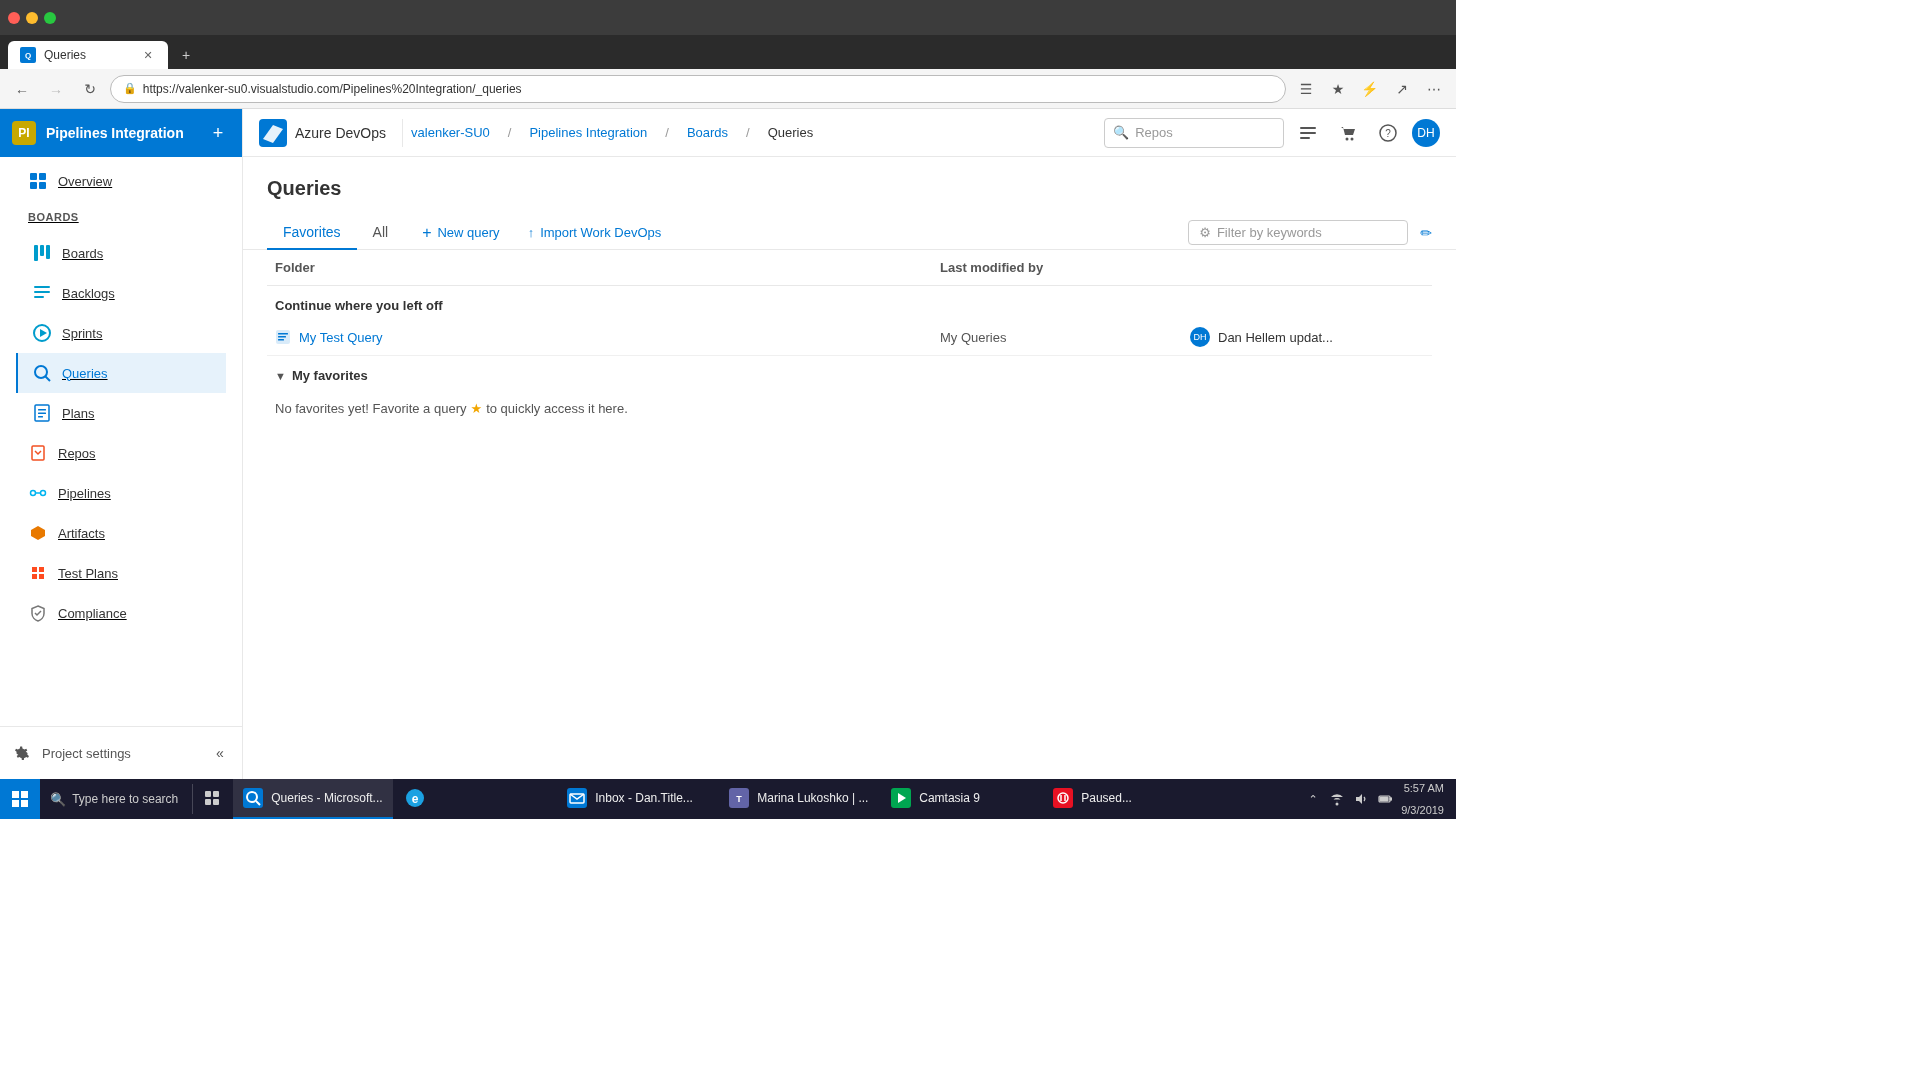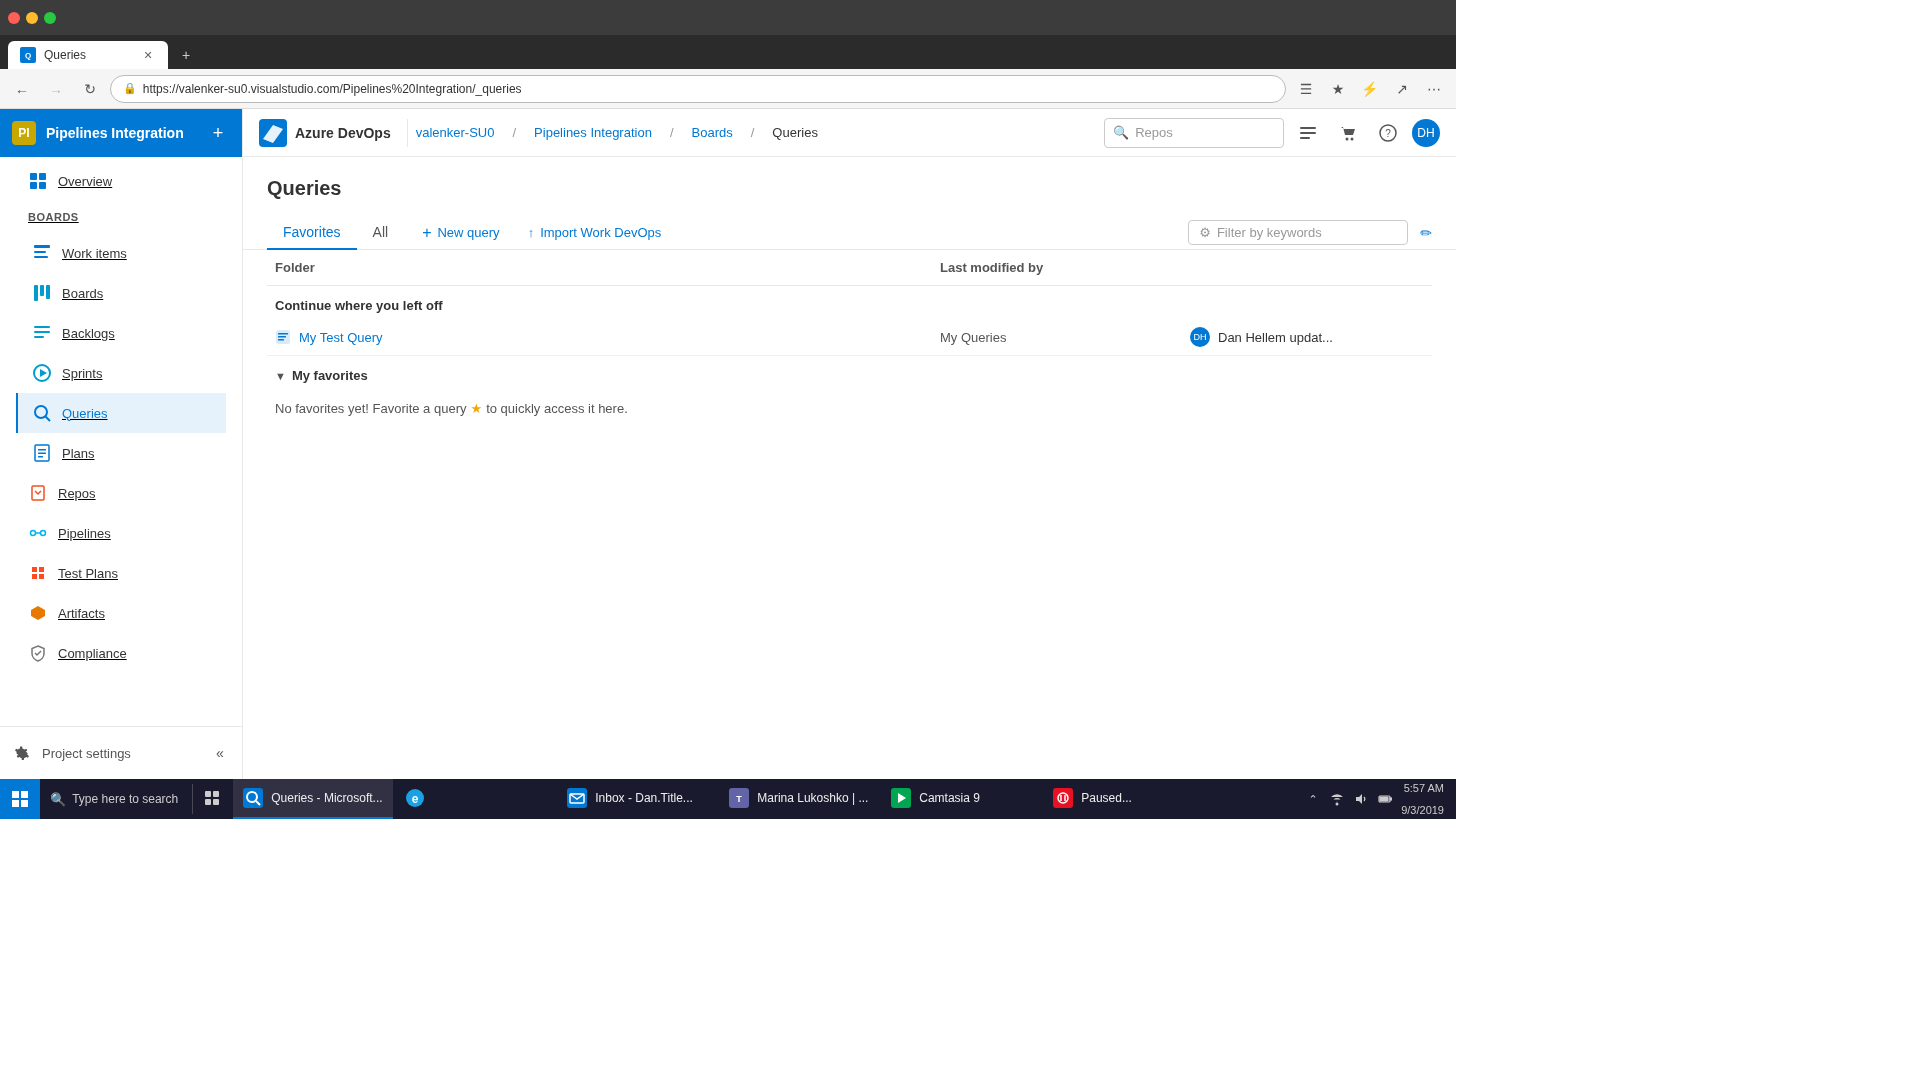--- a/index.html
+++ b/index.html
@@ -34,21 +34,21 @@
     .nav-item-icon { width: 20px; height: 20px; display: flex; align-items: center; justify-content: center; flex-shrink: 0; }
     .nav-item-label { font-size: 13px; }
     .sidebar-footer { border-top: 1px solid #e8e8e8; padding: 8px 0; }
     .sidebar-footer-item { display: flex; align-items: center; height: 36px; padding: 0 12px; gap: 10px; cursor: pointer; color: #555; }
     .sidebar-collapse-btn { margin-left: auto; display: flex; align-items: center; justify-content: center; width: 20px; height: 20px; color: #555; }
 
     
     .top-bar { height: 48px; background: #fff; border-bottom: 1px solid #e8e8e8; display: flex; align-items: center; padding: 0 16px; gap: 8px; flex-shrink: 0; }
     .azure-devops-logo { display: flex; align-items: center; gap: 8px; padding-right: 16px; border-right: 1px solid #e8e8e8; }
     .ado-logo-icon { width: 28px; height: 28px; }
-    .ado-logo-text { font-size: 14px; color: #333; font-weight: 700; }
+    .ado-logo-text { font-size: 14px; color: #333; font-weight: 400; }
     .top-bar-breadcrumb { display: flex; align-items: center; gap: 18px; flex: 1; }
     .breadcrumb-item { color: #0078d4; font-size: 13px; cursor: pointer; text-decoration: none; }
     .breadcrumb-sep { color: #999; font-size: 13px; }
     .breadcrumb-current { color: #333; font-size: 13px; }
     .top-bar-actions { display: flex; align-items: center; gap: 8px; }
     .top-bar-search { width: 180px; height: 30px; border: 1px solid #ccc; border-radius: 4px; display: flex; align-items: center; padding: 0 8px; gap: 6px; color: #999; font-size: 13px; cursor: pointer; }
     .top-bar-icon-btn { width: 32px; height: 32px; display: flex; align-items: center; justify-content: center; cursor: pointer; color: #555; border-radius: 4px; }
     .top-bar-avatar { width: 28px; height: 28px; border-radius: 50%; background: #0078d4; display: flex; align-items: center; justify-content: center; color: white; font-size: 12px; cursor: pointer; overflow: hidden; }
 
     
@@ -165,30 +165,20 @@
               <rect x="10" y="10" width="7" height="7" rx="1"></rect>
             </svg>
         </div>
         <span class="nav-item-label">Overview</span>
       </div>
 
       <div class="nav-item" style="font-weight:600;color:#555;font-size:11px;text-transform:uppercase;letter-spacing:0.5px;height:32px;">
         <span>Boards</span>
       </div>
 
-      <div class="nav-item" style="padding-left:16px;">
-        <div class="nav-item-icon icon-workitems">
-          <svg width="18" height="18" viewBox="0 0 18 18" fill="currentColor">
-              <rect x="1" y="1" width="16" height="3" rx="1"></rect>
-              <rect x="1" y="7" width="12" height="2" rx="1"></rect>
-              <rect x="1" y="12" width="14" height="2" rx="1"></rect>
-            </svg>
-        </div>
-        <span class="nav-item-label">Work items</span>
-      </div>
 
       <div class="nav-item" style="padding-left:16px;">
         <div class="nav-item-icon icon-boards">
           <svg width="18" height="18" viewBox="0 0 18 18" fill="currentColor">
               <rect x="1" y="1" width="4" height="16" rx="1"></rect>
               <rect x="7" y="1" width="4" height="11" rx="1"></rect>
               <rect x="13" y="1" width="4" height="14" rx="1"></rect>
             </svg>
         </div>
         <span class="nav-item-label">Boards</span>
@@ -252,35 +242,35 @@
           <svg width="18" height="18" viewBox="0 0 18 18" fill="none" stroke="#00b4f0" stroke-width="1.5">
               <circle cx="4" cy="9" r="2.5"></circle>
               <circle cx="14" cy="9" r="2.5"></circle>
               <line x1="6.5" y1="9" x2="11.5" y2="9"></line>
             </svg>
         </div>
         <span class="nav-item-label">Pipelines</span>
       </div>
 
       <div class="nav-item">
-        <div class="nav-item-icon icon-testplans">
-          <svg width="18" height="18" viewBox="0 0 18 18" fill="currentColor">
-              <path d="M3 3h5v5H3zM10 3h5v5h-5zM3 10h5v5H3zM10 10h5v5h-5z" fill="#ff4b1f"></path>
-            </svg>
-        </div>
-        <span class="nav-item-label">Test Plans</span>
-      </div>
-
-      <div class="nav-item">
         <div class="nav-item-icon icon-artifacts">
           <svg width="18" height="18" viewBox="0 0 18 18" fill="#e87900">
               <path d="M9 2l7 4v6l-7 4-7-4V6z"></path>
             </svg>
         </div>
         <span class="nav-item-label">Artifacts</span>
+      </div>
+
+      <div class="nav-item">
+        <div class="nav-item-icon icon-testplans">
+          <svg width="18" height="18" viewBox="0 0 18 18" fill="currentColor">
+              <path d="M3 3h5v5H3zM10 3h5v5h-5zM3 10h5v5H3zM10 10h5v5h-5z" fill="#ff4b1f"></path>
+            </svg>
+        </div>
+        <span class="nav-item-label">Test Plans</span>
       </div>
 
       <div class="nav-item">
         <div class="nav-item-icon icon-compliance">
           <svg width="18" height="18" viewBox="0 0 18 18" fill="none" stroke="#777" stroke-width="1.5">
               <path d="M9 2l6 2.5v5C15 13 12 16 9 17c-3-1-6-4-6-7.5V4.5z"></path>
               <path d="M6 9l2 2 4-4"></path>
             </svg>
         </div>
         <span class="nav-item-label">Compliance</span>

